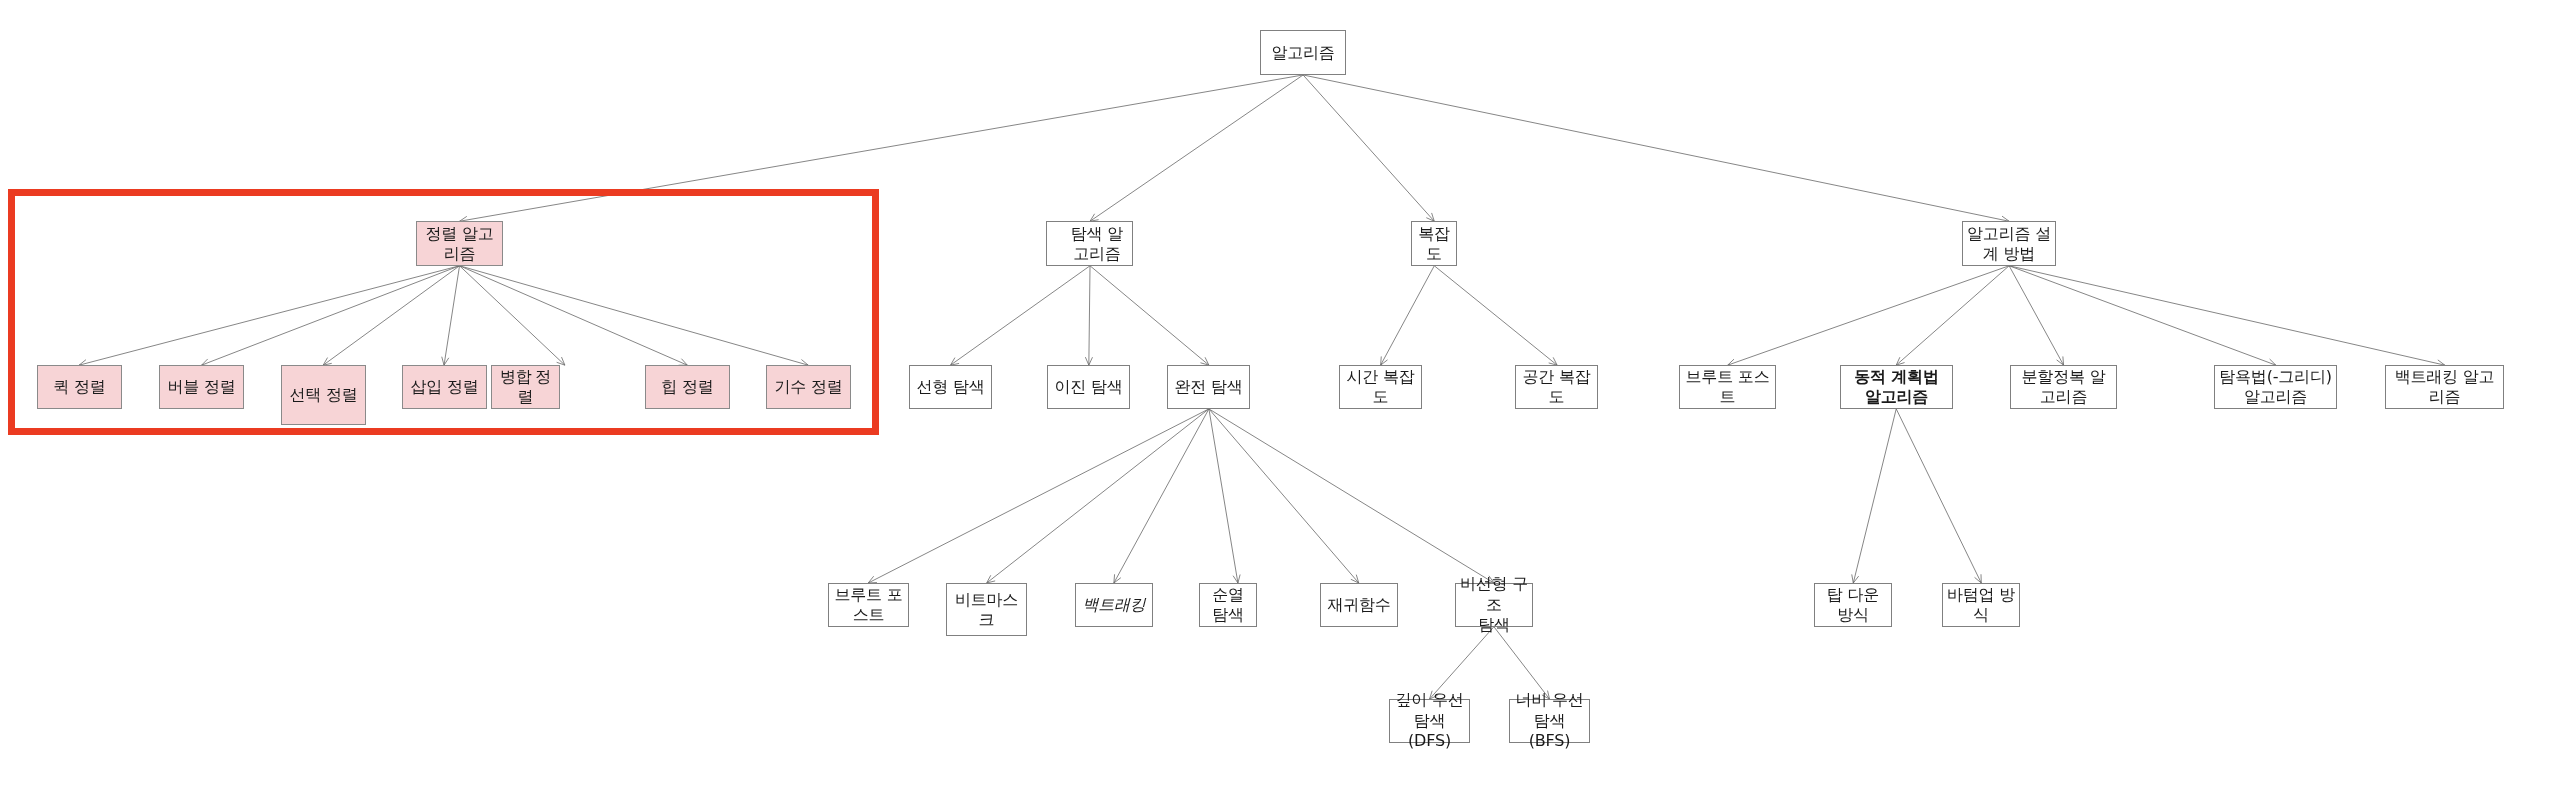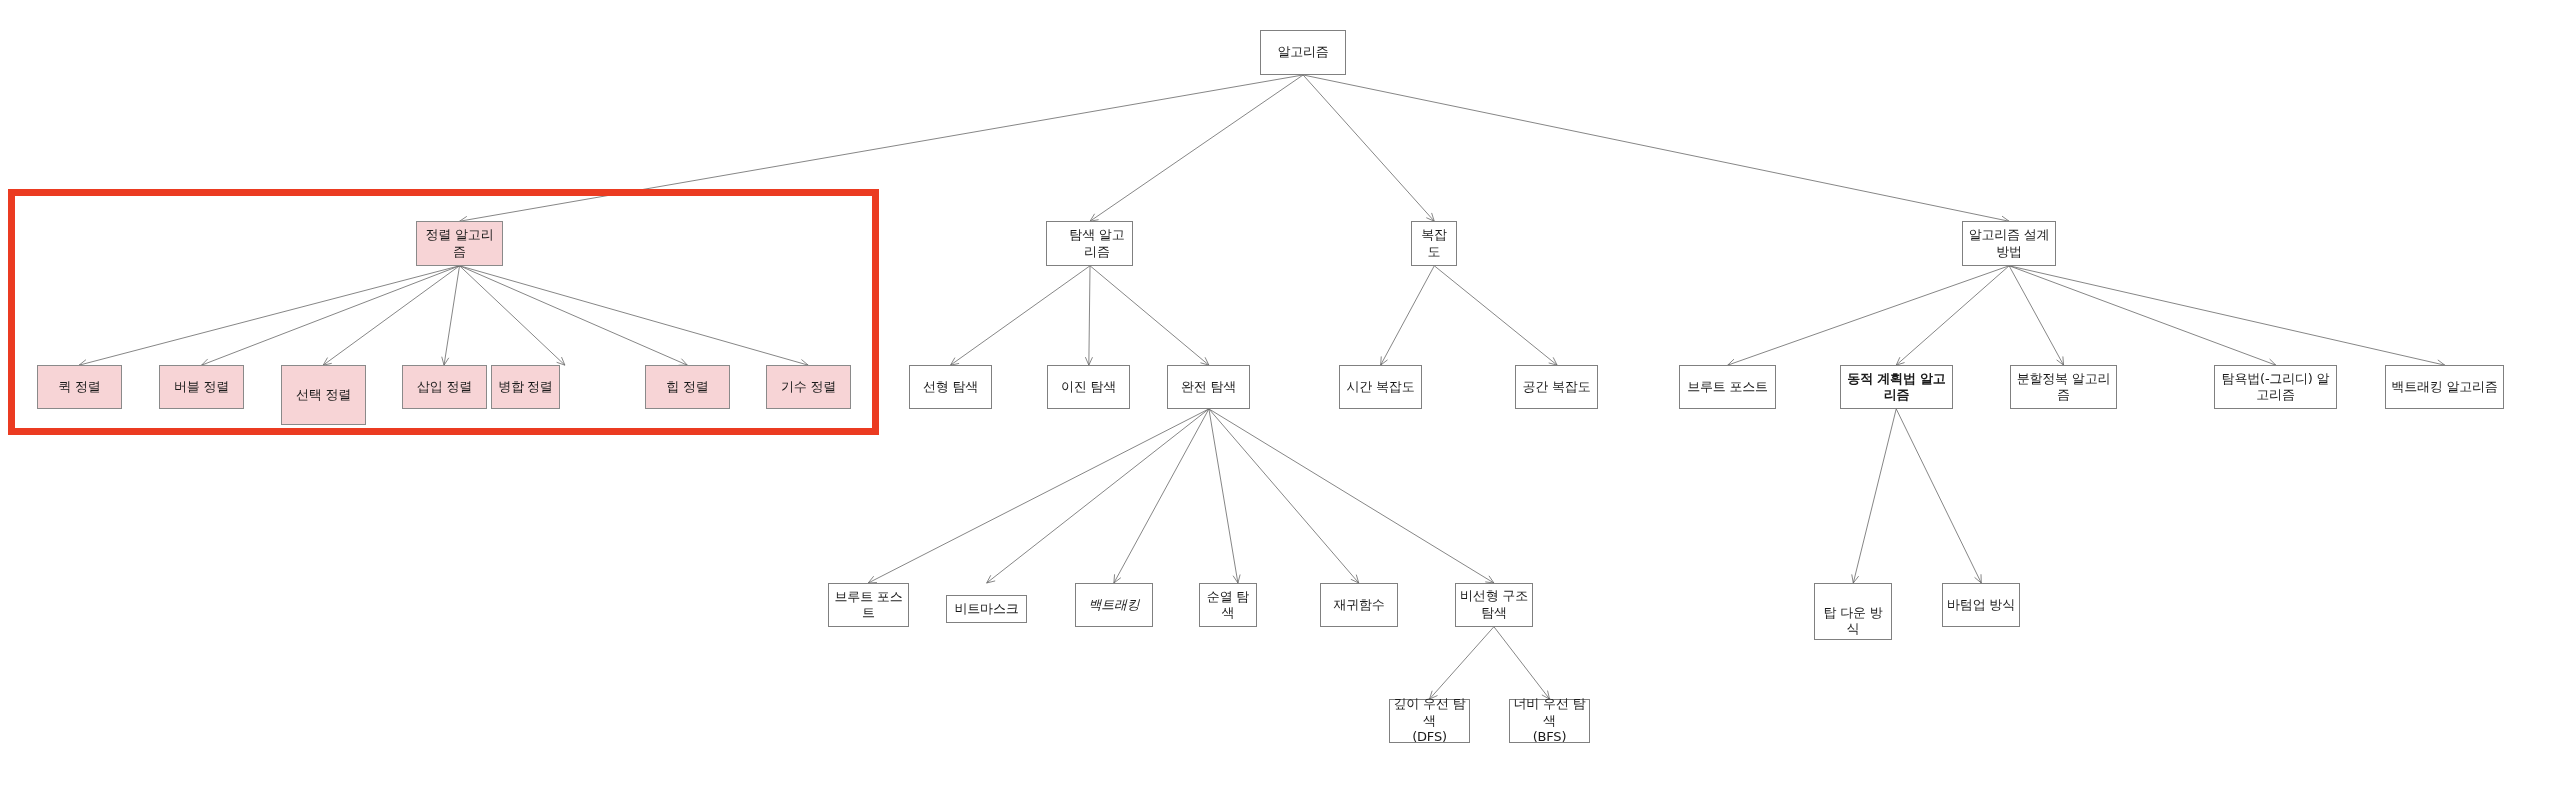--- a/index.html
+++ b/index.html
@@ -27,21 +27,21 @@
   .node {
     position: absolute;
     box-sizing: border-box;
     display: flex;
     align-items: center;
     justify-content: center;
     text-align: center;
     border: 0.8px solid #808080;
     background: #ffffff;
     color: #1a1a1a;
-    font-size: 13px;
+    font-size: 16px;
     line-height: 1.25;
     letter-spacing: -0.2px;
     white-space: pre-line;
     padding: 1.6px 3.2px;
   }
   .node.highlighted-fill {
     background: #f7d4d6;
     border: 0.8px solid #8a8a8a;
   }
   .node.two-line {
@@ -202,27 +202,27 @@
       <div class="node" style="left: 1047px; top: 365px; width: 83px; height: 44px;"><span>이진 탐색</span></div>
       <div class="node" style="left: 1167px; top: 365px; width: 83px; height: 44px;"><span>완전 탐색</span></div>
       <div class="node" style="left: 1339px; top: 365px; width: 83px; height: 44px;"><span>시간 복잡도</span></div>
       <div class="node" style="left: 1515px; top: 365px; width: 83px; height: 44px;"><span>공간 복잡도</span></div>
       <div class="node" style="left: 1679px; top: 365px; width: 97px; height: 44px;"><span>브루트 포스트</span></div>
       <div class="node" style="left: 1840px; top: 365px; width: 113px; height: 44px; font-weight: bold;"><span>동적 계획법 알고리즘</span></div>
       <div class="node" style="left: 2010px; top: 365px; width: 107px; height: 44px;"><span>분할정복 알고리즘</span></div>
       <div class="node" style="left: 2214px; top: 365px; width: 123px; height: 44px;"><span>탐욕법(-그리디) 알고리즘</span></div>
       <div class="node" style="left: 2385px; top: 365px; width: 119px; height: 44px;"><span>백트래킹 알고리즘</span></div>
       <div class="node" style="left: 828px; top: 583px; width: 81px; height: 44px;"><span>브루트 포스트</span></div>
-      <div class="node" style="left: 946px; top: 595px; width: 81px; height: 28px;"><span>비트마스크</span></div>
+      <div class="node" style="left: 946px; top: 583px; width: 81px; height: 53px;"><span>비트마스크</span></div>
       <div class="node" style="left: 1075px; top: 583px; width: 78px; height: 44px; font-style: italic;"><span>백트래킹</span></div>
       <div class="node" style="left: 1199px; top: 583px; width: 58px; height: 44px;"><span>순열 탐색</span></div>
       <div class="node" style="left: 1320px; top: 583px; width: 78px; height: 44px;"><span>재귀함수</span></div>
       <div class="node two-line" style="left: 1455px; top: 583px; width: 78px; height: 44px;"><span>비선형 구조
 탐색</span></div>
-      <div class="node" style="left: 1814px; top: 583px; width: 78px; height: 57px; align-items: flex-end;"><span>탑 다운 방식</span></div>
+      <div class="node" style="left: 1814px; top: 583px; width: 78px; height: 44px;"><span>탑 다운 방식</span></div>
       <div class="node" style="left: 1942px; top: 583px; width: 78px; height: 44px;"><span>바텀업 방식</span></div>
       <div class="node two-line" style="left: 1389px; top: 699px; width: 81px; height: 44px;"><span>깊이 우선 탐색
 (DFS)</span></div>
       <div class="node two-line" style="left: 1509px; top: 699px; width: 81px; height: 44px;"><span>너비 우선 탐색
 (BFS)</span></div>
     </div>
   <div id="selection-box" style="left: 8px; top: 189px; width: 871px; height: 246px; border-color: rgb(235, 59, 33);"></div>
 </div>
 
 

